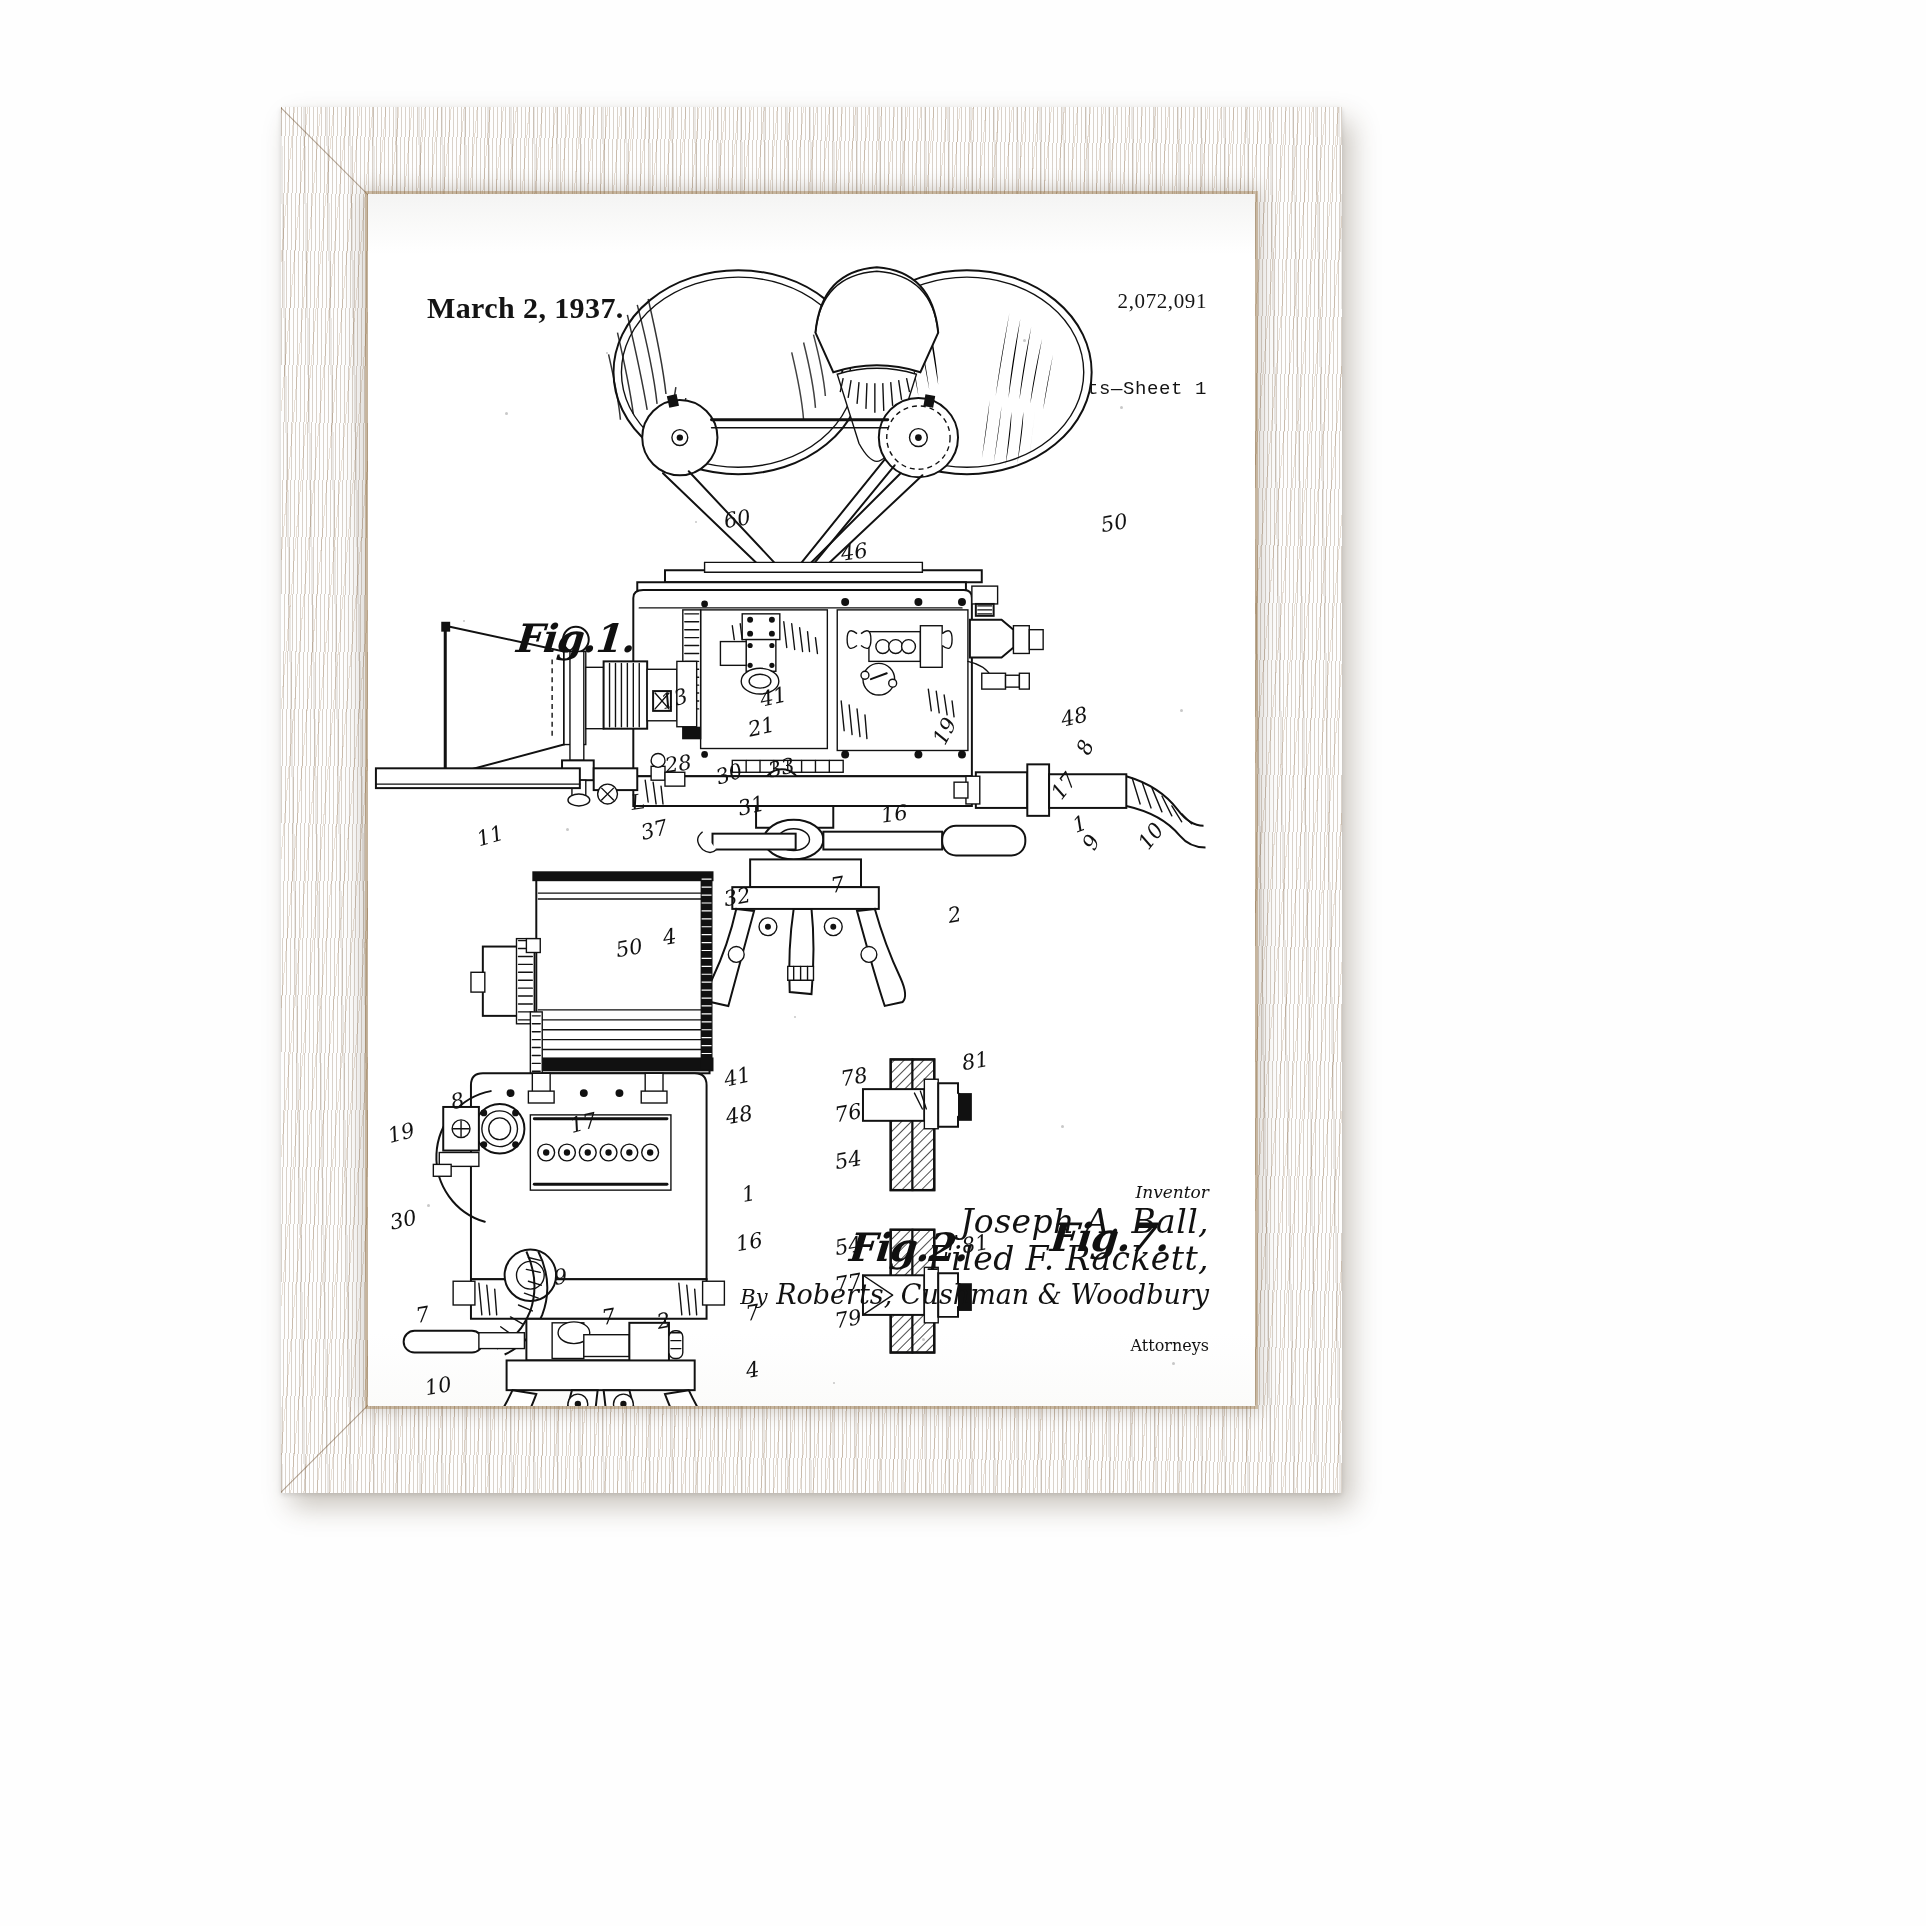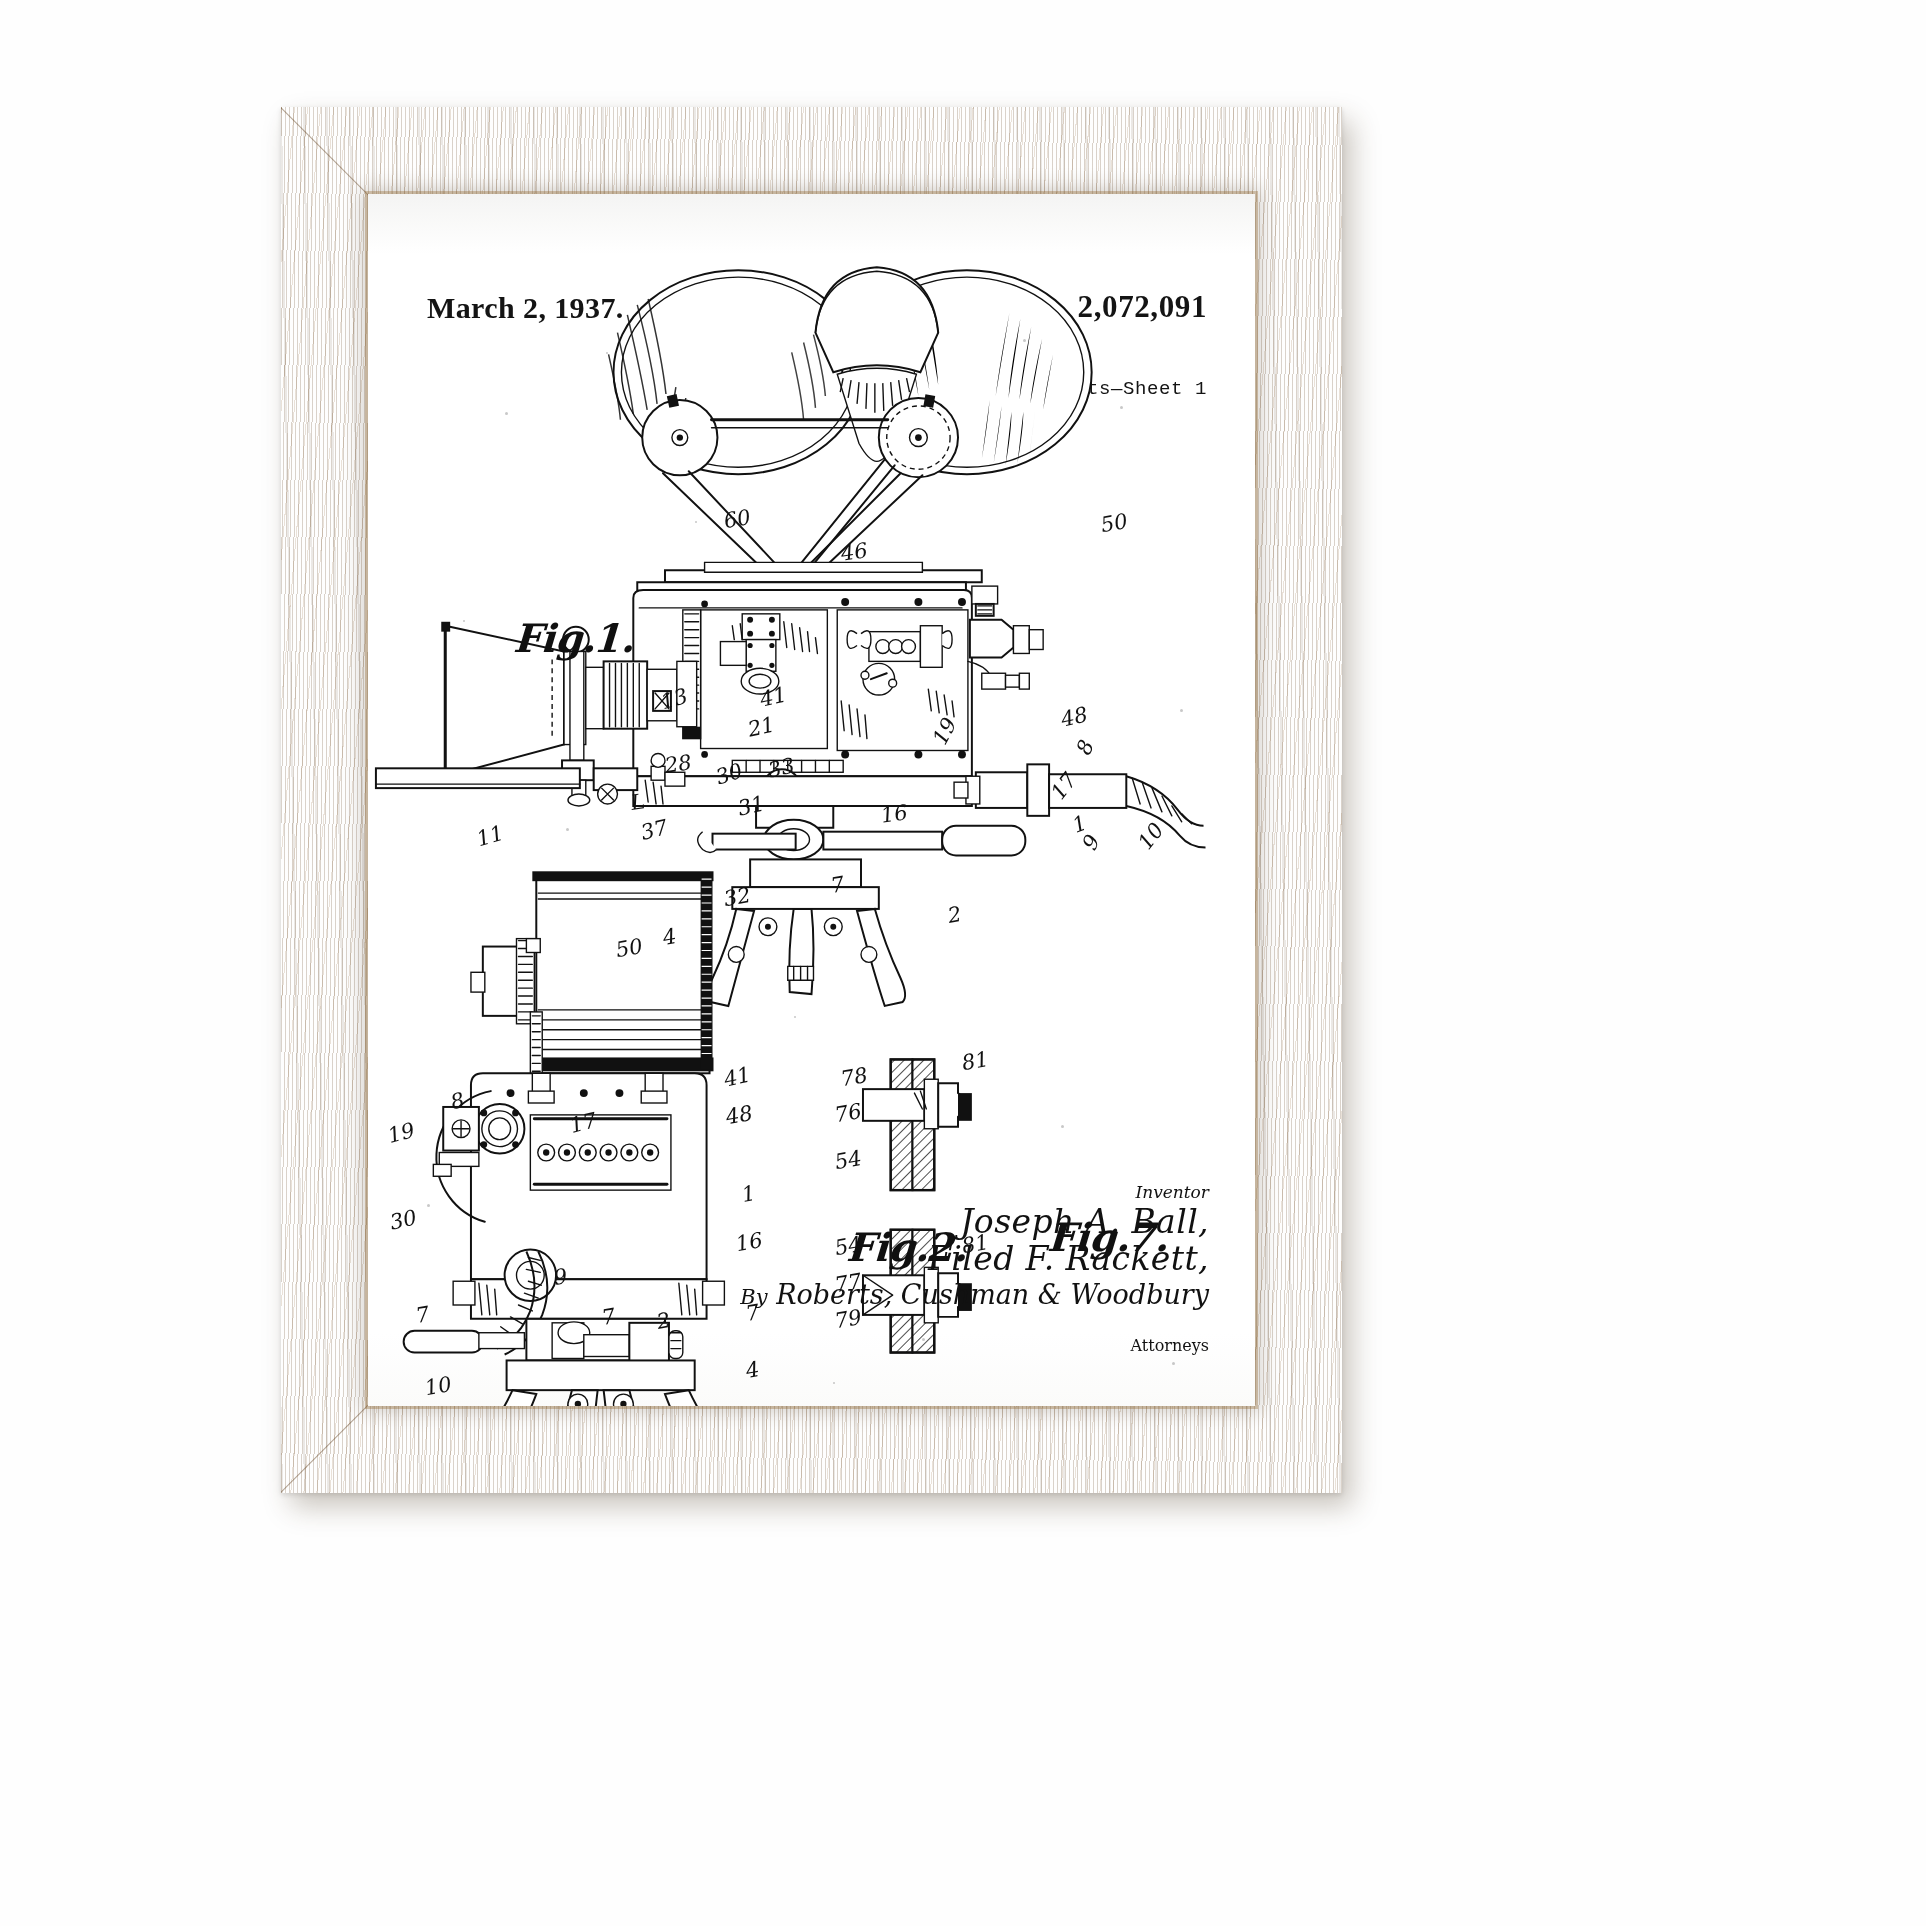--- a/index.html
+++ b/index.html
@@ -56,21 +56,21 @@
 
   
   .hdr{position:absolute;color:#141414;white-space:nowrap;}
   .hdr-date{
     left:59px;top:97px;
     font-family:"Liberation Serif", serif;font-weight:bold;font-size:30px;
     letter-spacing:0.4px;
   }
   .hdr-pat{
     right:48px;top:95px;
-    font-family:"Liberation Serif", serif;font-weight:bold;font-size:31px;
+    font-family:"Liberation Serif", serif;font-weight:normal;font-size:21px;
     letter-spacing:0.6px;
   }
   .hdr-name{
     left:50%;top:103px;transform:translateX(-50%);
     font-family:"Liberation Mono", monospace;font-size:21px;letter-spacing:2.4px;
   }
   .hdr-title{
     left:50%;top:143px;transform:translateX(-50%);
     font-family:"Liberation Mono", monospace;font-size:19px;letter-spacing:2px;
   }

